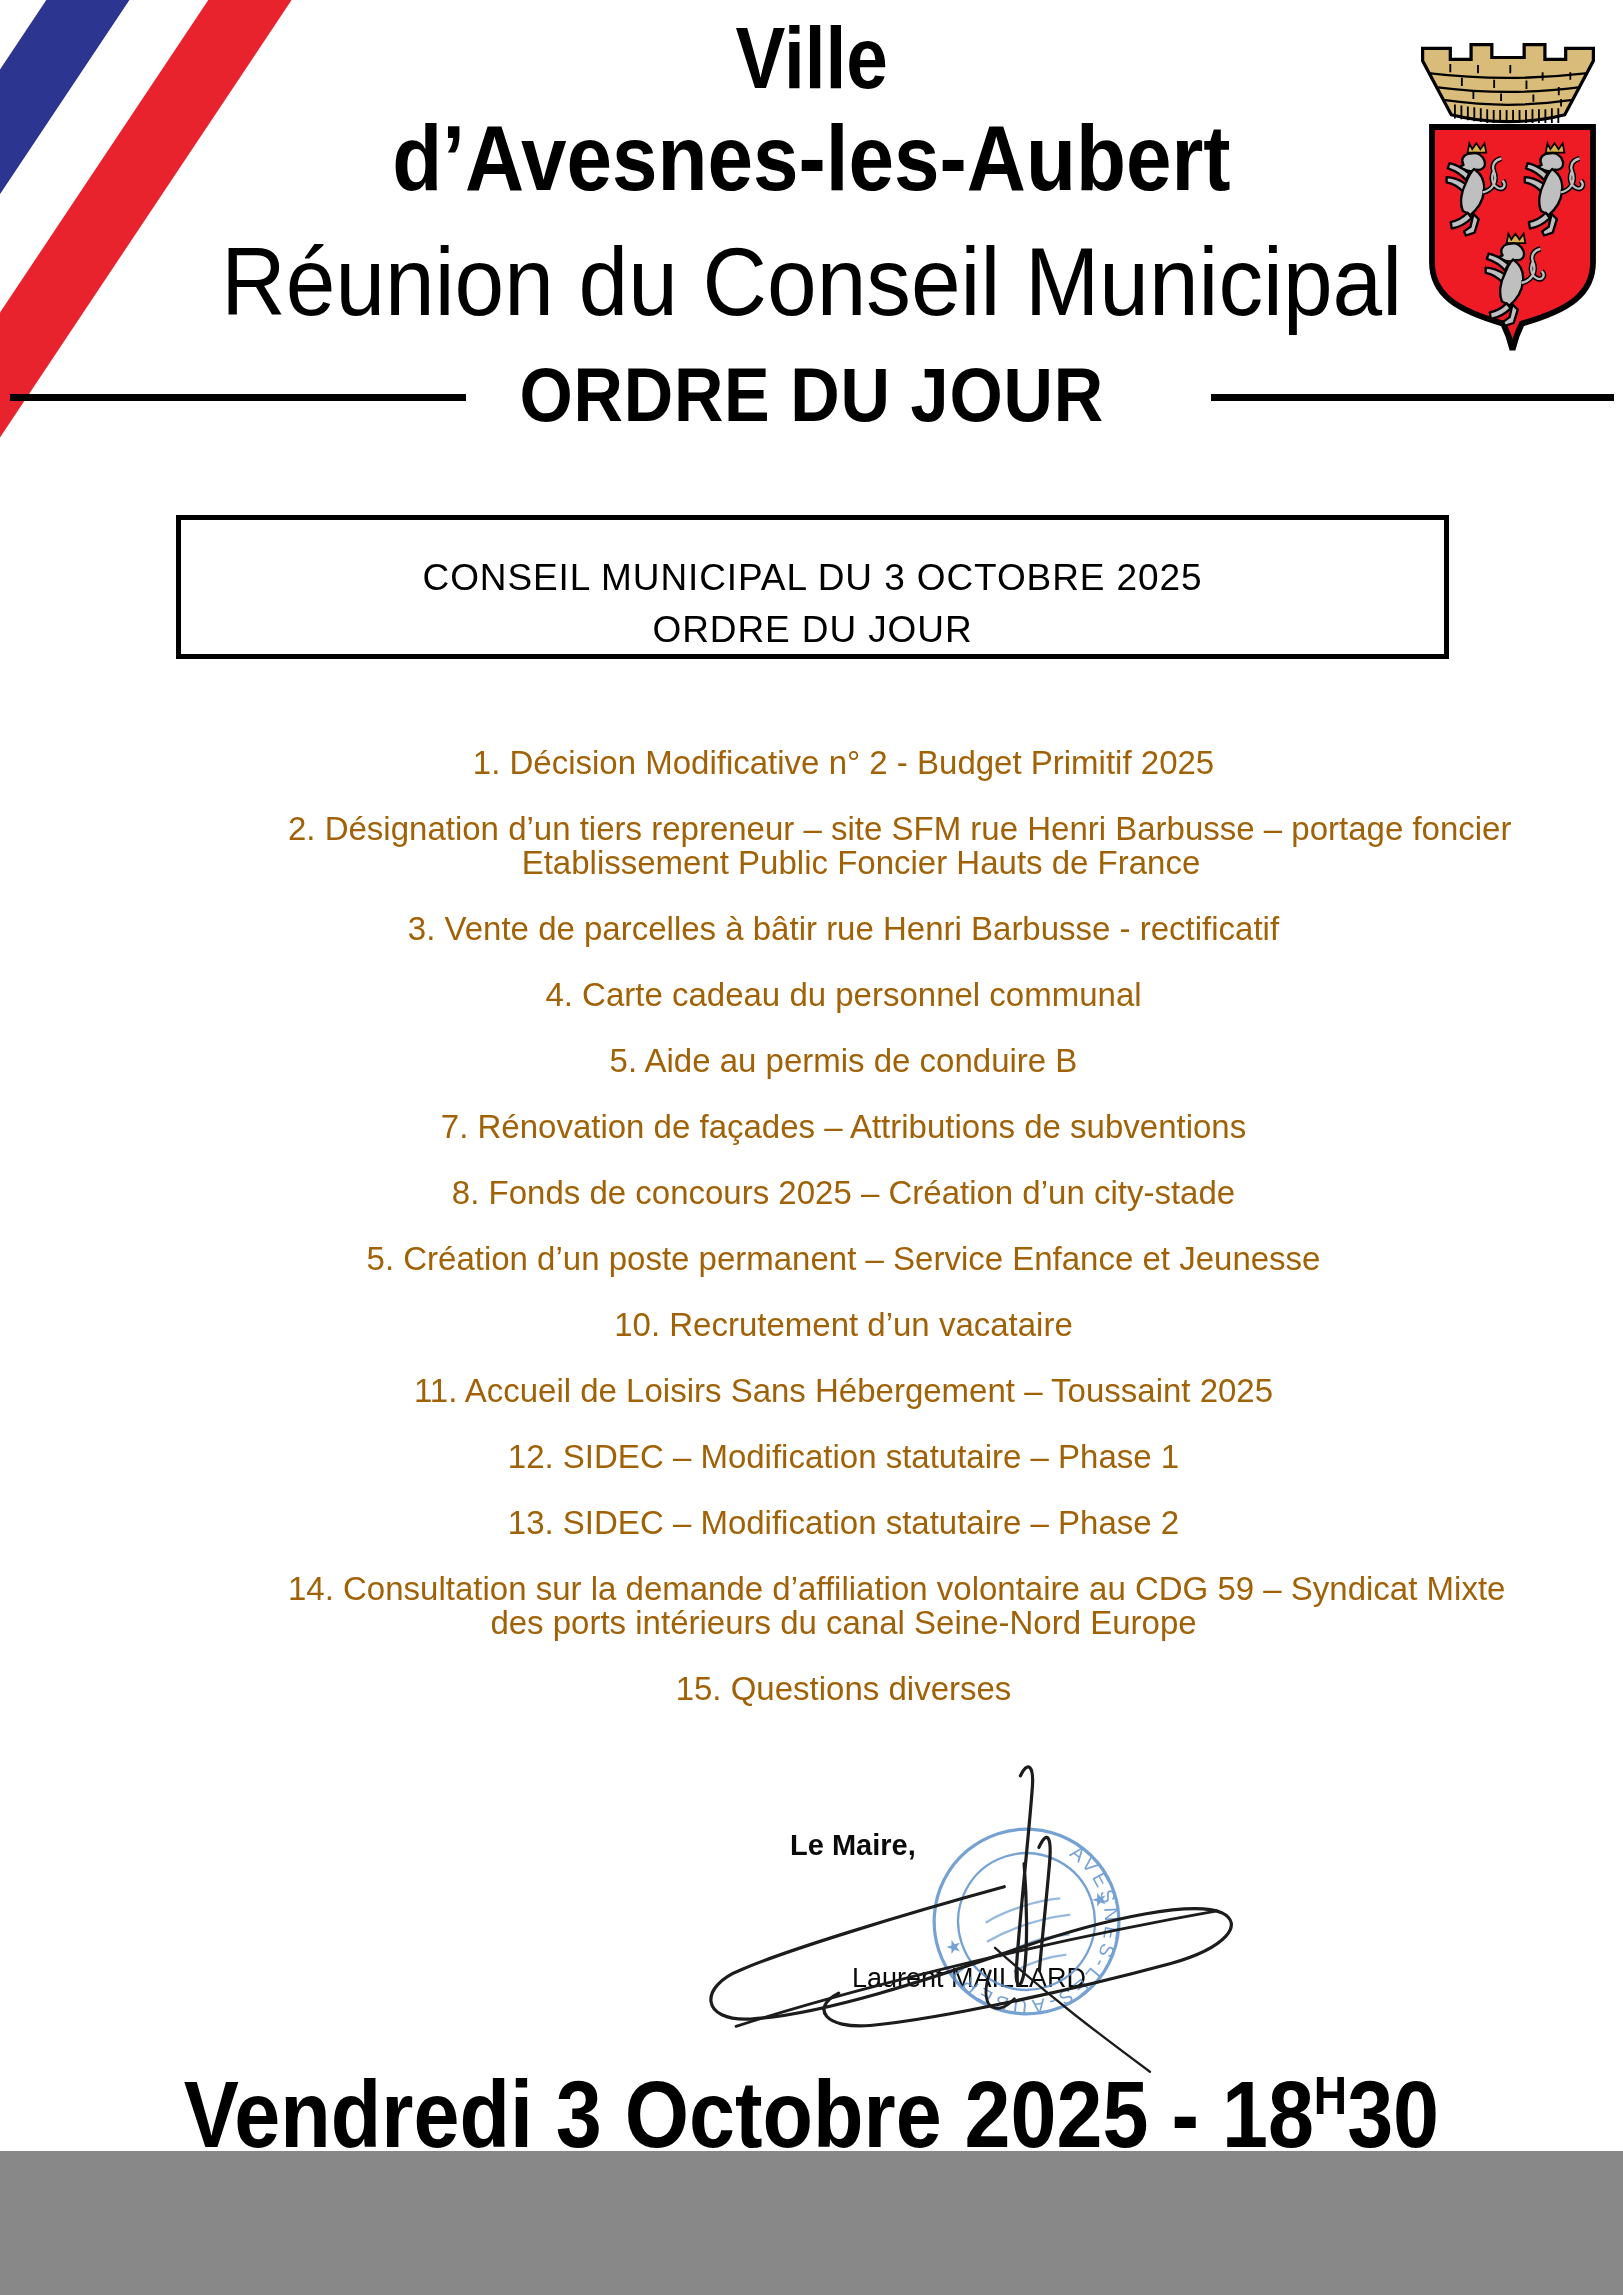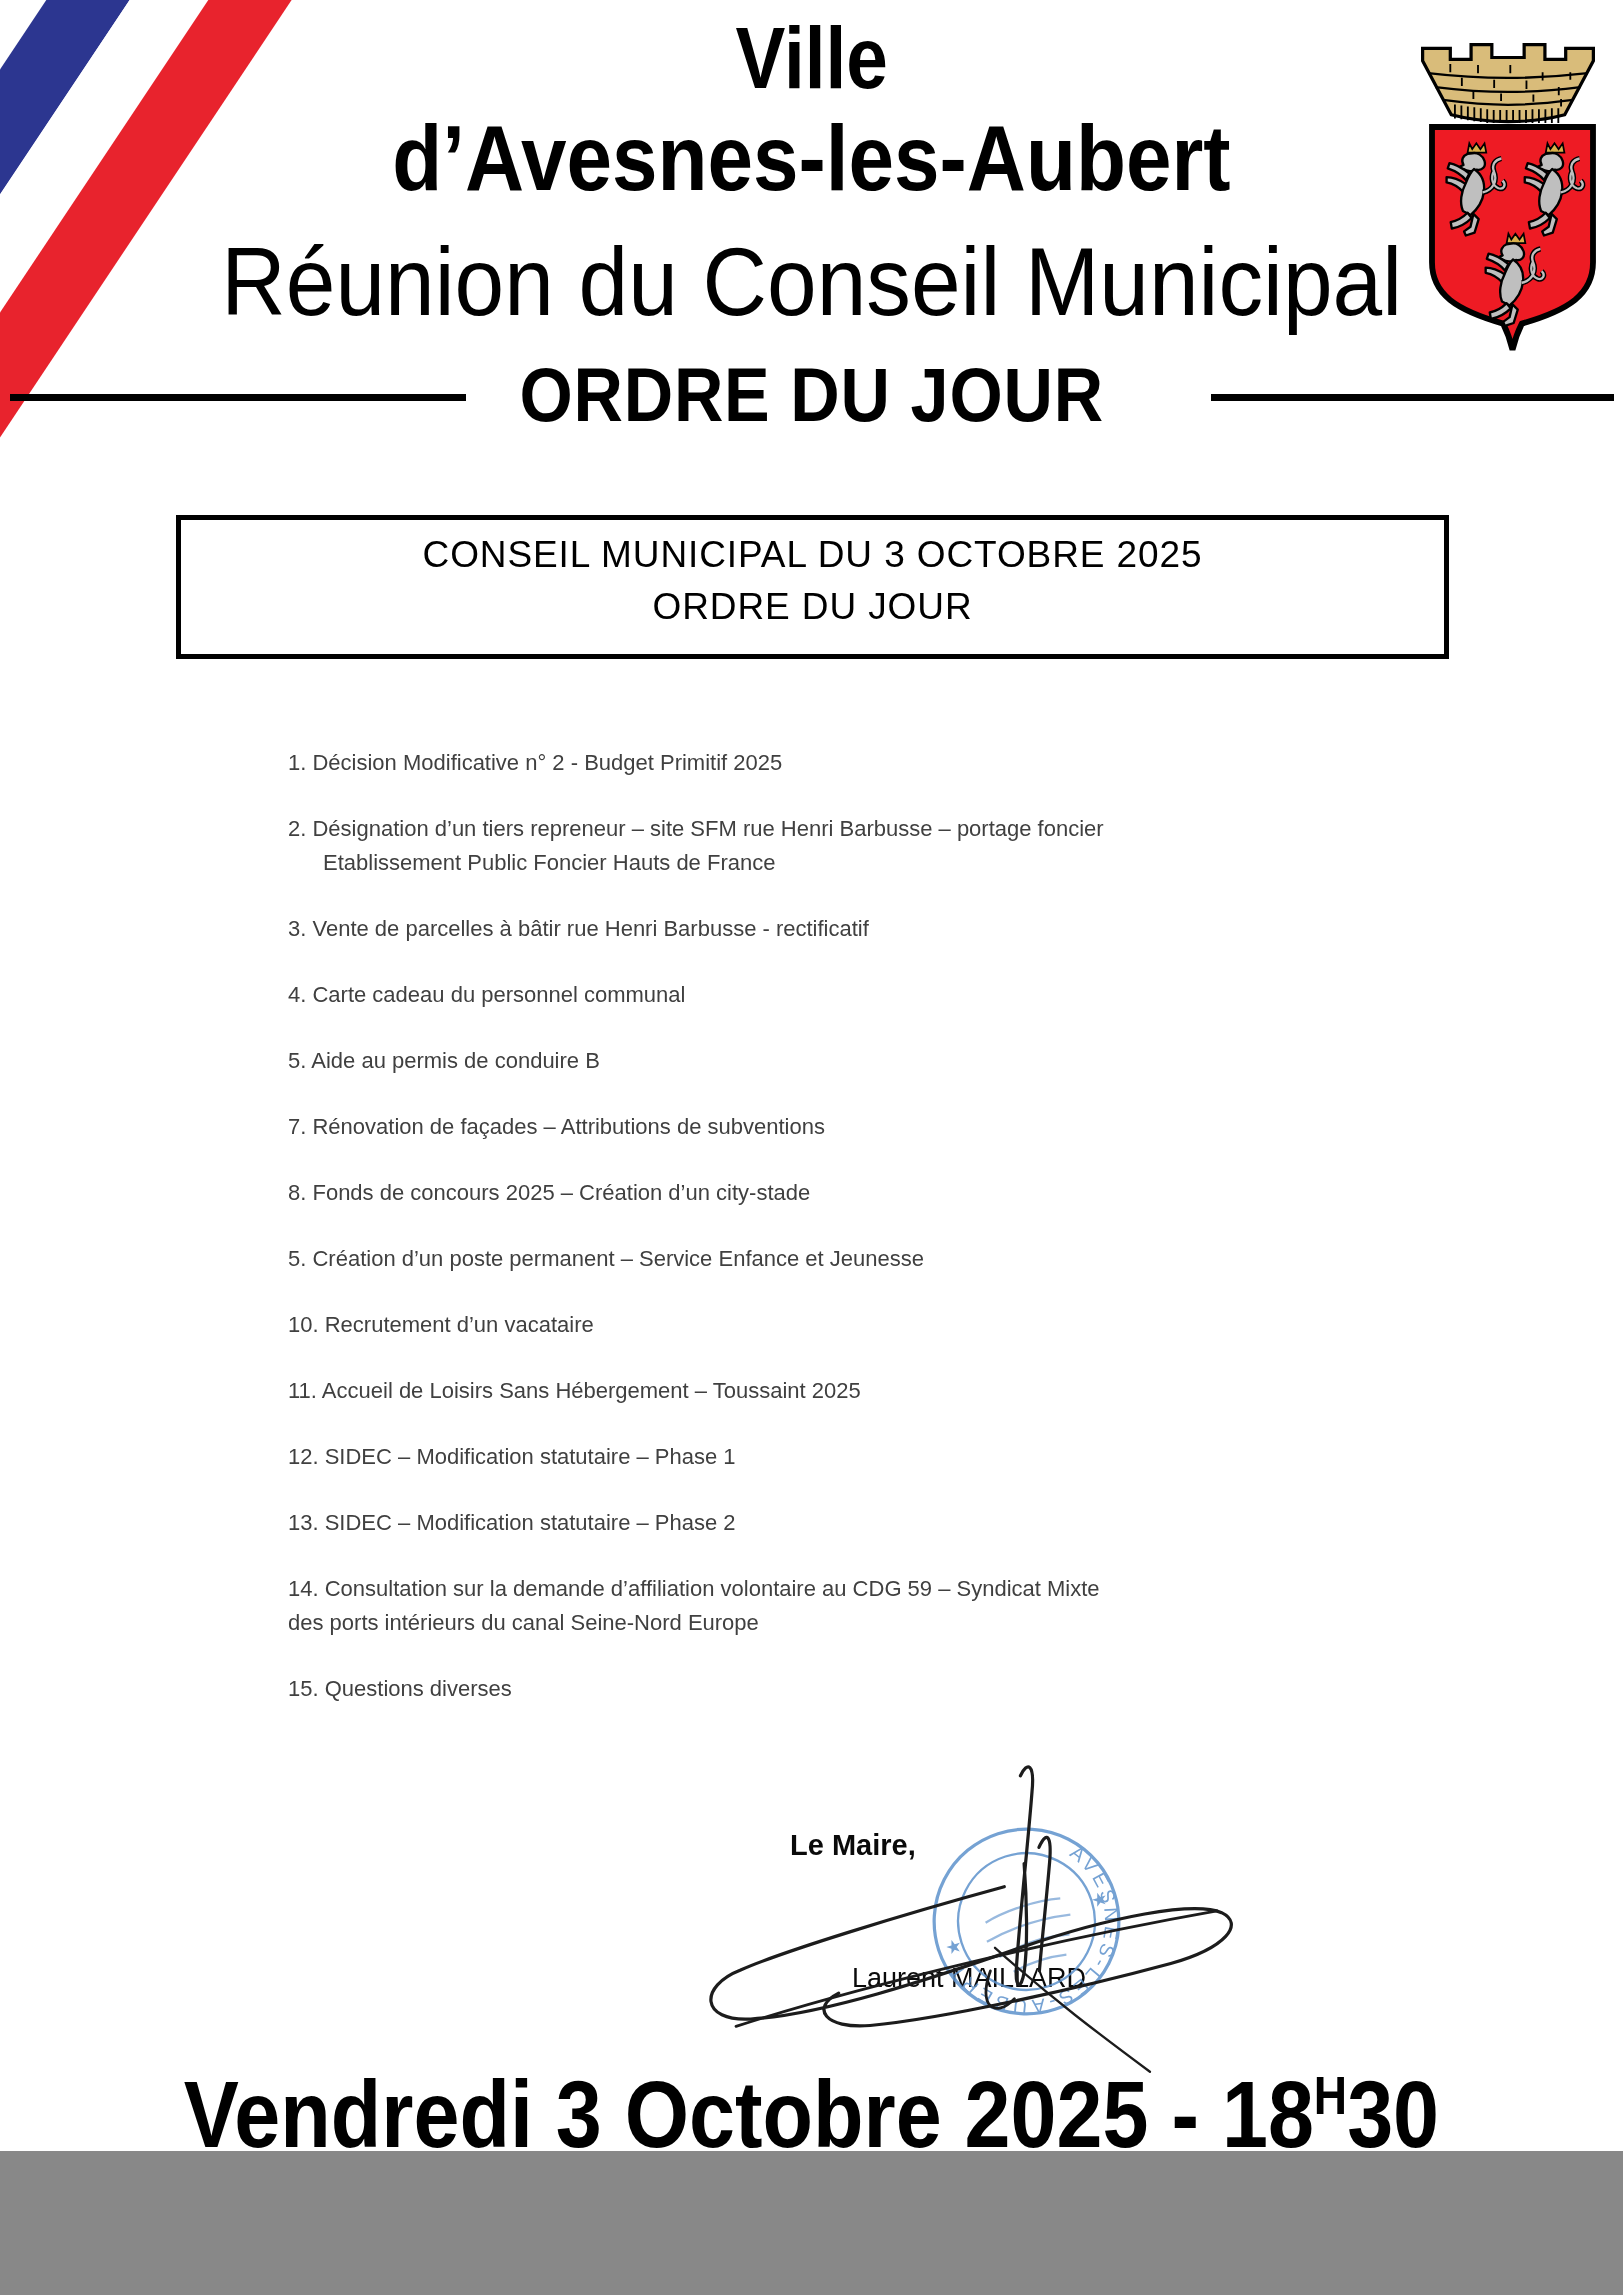--- a/index.html
+++ b/index.html
@@ -16,25 +16,25 @@
   .t2 .cx{--sx:.88;}
   .t3{top:231px;font-size:97px;font-weight:400;line-height:1.05;}
   .t3 .cx{--sx:.92;}
   .orj{top:355px;font-size:76px;font-weight:bold;line-height:1.05;letter-spacing:0.9px;}
   .orj .cx{--sx:.9;}
   .rule{position:absolute;top:394px;height:6.5px;background:#000;}
   .rule.left{left:10.2px;width:456px;}
   .rule.right{left:1211px;width:403px;}
   .noticebox{
     position:absolute;left:176px;top:515px;width:1273px;height:144px;
-    border:5.1px solid #000;text-align:center;padding-top:16px;
+    border:5.1px solid #000;text-align:center;padding-top:39px;
   }
   .noticebox .bl{font-size:37px;line-height:1.0;letter-spacing:0.9px;}
   .noticebox .bl + .bl{margin-top:15px;}
-  .agenda{position:absolute;left:288px;top:746px;width:1111px;font-size:22px;line-height:34px;color:#404040;}
+  .agenda{position:absolute;left:288px;top:746px;width:1111px;font-size:33px;line-height:34px;color:#a16207;text-align:center;}
   .agenda .ln{white-space:nowrap;}
   .agenda .item-start{margin-top:32px;}
   .agenda .cont-ind{padding-left:35px;}
   .sig-label{position:absolute;font-size:29px;color:#0a0a0a;}
   .sig-role{left:790px;top:1829px;font-weight:bold;}
   .sig-name{left:852px;top:1963px;font-size:27px;}
   .stamp{position:absolute;left:918px;top:1813px;transform:rotate(-18deg);opacity:.85;}
   .signature-svg{position:absolute;left:671px;top:1748px;}
   .ribbon-svg{position:absolute;left:0;top:0;}
   .crest{position:absolute;left:1393px;top:31px;width:231px;height:352px;}

